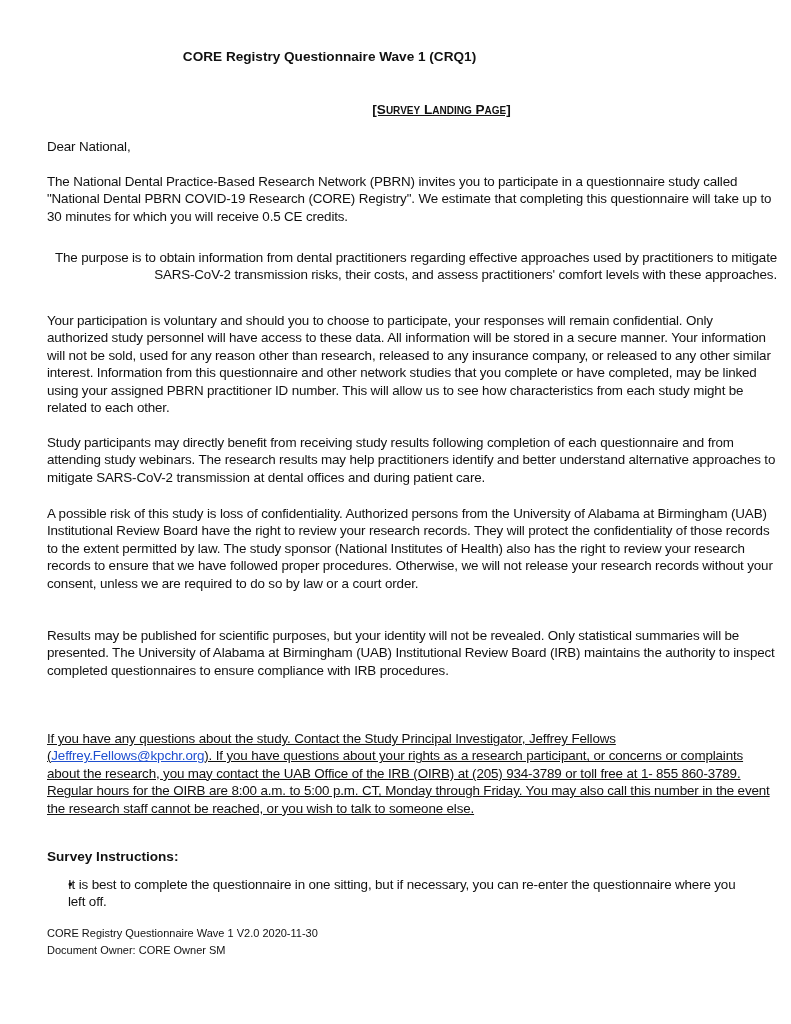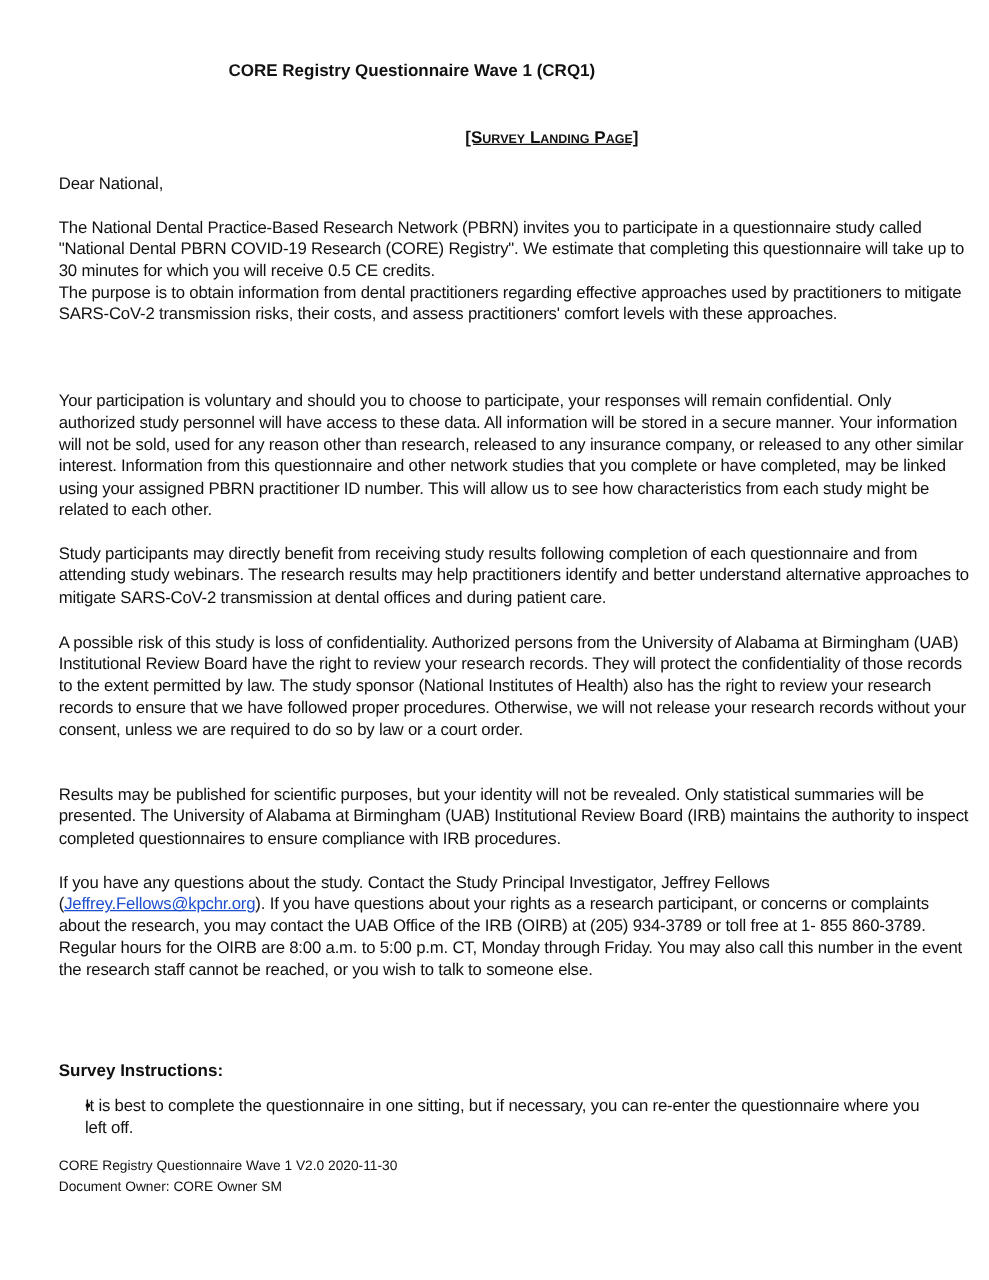--- a/index.html
+++ b/index.html
@@ -40,27 +40,27 @@
 </head>
 <body>
 
 <div class="page">
   <div class="title">CORE Registry Questionnaire Wave 1 (CRQ1)</div>
   <div class="subtitle">[Survey Landing Page]</div>
 
   <div class="para" style="top:138px;">Dear National,</div>
 
   <div class="para" style="top:173px;">The National Dental Practice-Based Research Network (PBRN) invites you to participate in a questionnaire study called "National Dental PBRN COVID-19 Research (CORE) Registry". We estimate that completing this questionnaire will take up to 30 minutes for which you will receive 0.5 CE credits.</div>
-  <div class="para" style="top:225px;">The purpose is to obtain information from dental practitioners regarding effective approaches used by practitioners to mitigate SARS-CoV-2 transmission risks, their costs, and assess practitioners' comfort levels with these approaches.</div>
+  <div class="para" style="top:249px;text-align:right;">The purpose is to obtain information from dental practitioners regarding effective approaches used by practitioners to mitigate SARS-CoV-2 transmission risks, their costs, and assess practitioners' comfort levels with these approaches.</div>
   <div class="para" style="top:312px;">Your participation is voluntary and should you to choose to participate, your responses will remain confidential. Only authorized study personnel will have access to these data. All information will be stored in a secure manner. Your information will not be sold, used for any reason other than research, released to any insurance company, or released to any other similar interest. Information from this questionnaire and other network studies that you complete or have completed, may be linked using your assigned PBRN practitioner ID number. This will allow us to see how characteristics from each study might be related to each other.</div>
   <div class="para" style="top:434px;">Study participants may directly benefit from receiving study results following completion of each questionnaire and from attending study webinars. The research results may help practitioners identify and better understand alternative approaches to mitigate SARS-CoV-2 transmission at dental offices and during patient care.</div>
   <div class="para" style="top:505px;">A possible risk of this study is loss of confidentiality. Authorized persons from the University of Alabama at Birmingham (UAB) Institutional Review Board have the right to review your research records. They will protect the confidentiality of those records to the extent permitted by law. The study sponsor (National Institutes of Health) also has the right to review your research records to ensure that we have followed proper procedures. Otherwise, we will not release your research records without your consent, unless we are required to do so by law or a court order.</div>
   <div class="para" style="top:627px;">Results may be published for scientific purposes, but your identity will not be revealed. Only statistical summaries will be presented. The University of Alabama at Birmingham (UAB) Institutional Review Board (IRB) maintains the authority to inspect completed questionnaires to ensure compliance with IRB procedures.</div>
 
-  <div class="para" style="top:697px;">
+  <div class="para" style="top:730px;text-decoration:underline;">
     <span>If you have any questions about the study. Contact the Study Principal Investigator, Jeffrey Fellows (</span><a href="mailto:Jeffrey.Fellows@kpchr.org">Jeffrey.Fellows@kpchr.org</a><span>). If you have questions about your rights as a research participant, or concerns or complaints about the research, you may contact the UAB Office of the IRB (OIRB) at (205) 934-3789 or toll free at 1- 855 860-3789. Regular hours for the OIRB are 8:00 a.m. to 5:00 p.m. CT, Monday through Friday. You may also call this number in the event the research staff cannot be reached, or you wish to talk to someone else.</span>
   </div>
 
   <div class="heading">Survey Instructions:</div>
 
   <div class="bullet">
     <span class="dot">•</span>
     <span class="txt">It is best to complete the questionnaire in one sitting, but if necessary, you can re-enter the questionnaire where you left off.</span>
   </div>
 

